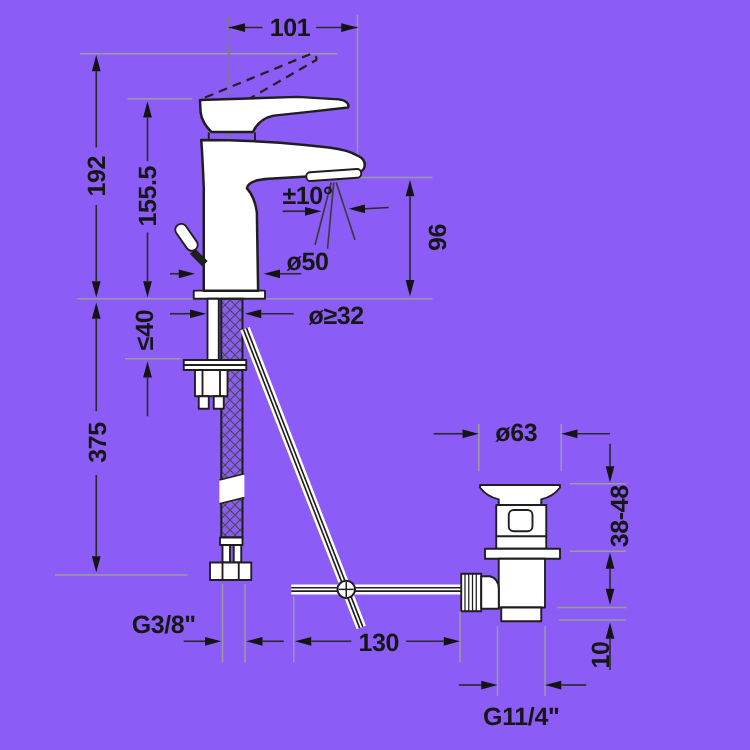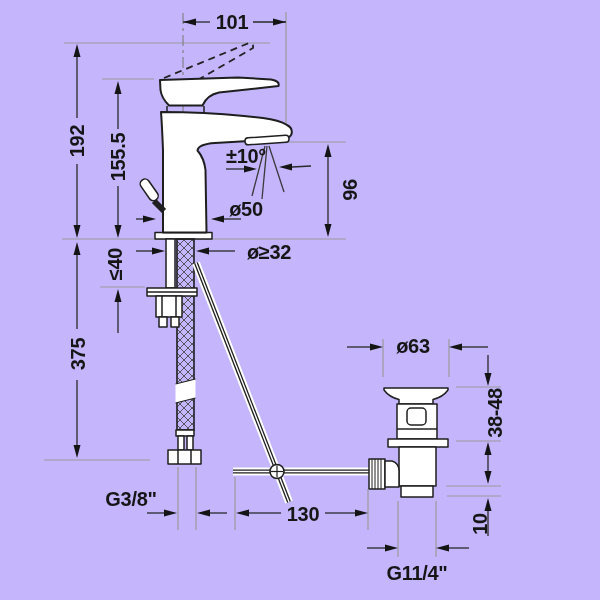--- a/index.html
+++ b/index.html
@@ -1,17 +1,17 @@
 <!DOCTYPE html>
 <html><head>
 <meta charset="utf-8">
 <style>
   html,body{margin:0;padding:0;background:#ffffff;}
   body{width:600px;height:600px;overflow:hidden;}
-  #stage{width:600px;height:600px;position:relative;background:#c4b5fd;}
+  #stage{width:600px;height:600px;position:relative;background:#8b5cf6;}
   svg{display:block;}
   text{font-family:"Liberation Sans","DejaVu Sans",sans-serif;font-weight:bold;fill:#161616;font-size:20px;letter-spacing:-0.3px;}
   .obj{stroke:#1f1f1f;stroke-width:2;fill:#ffffff;stroke-linejoin:round;}
   .obj-thin{stroke:#1f1f1f;stroke-width:1.5;fill:#ffffff;stroke-linejoin:round;}
   .dim{stroke:#2a2a2a;stroke-width:1.3;fill:none;}
   .arr{fill:#141414;stroke:none;}
   .ref{stroke:#9b9b9b;stroke-width:1.2;fill:none;}
   .cl{stroke:#7d7d7d;stroke-width:1.1;fill:none;stroke-dasharray:11 4 3 4;}
   .dash{stroke:#222;stroke-width:1.8;fill:none;stroke-dasharray:7 5;}
   .stream{stroke:#3a3a3a;stroke-width:1.3;fill:none;}

